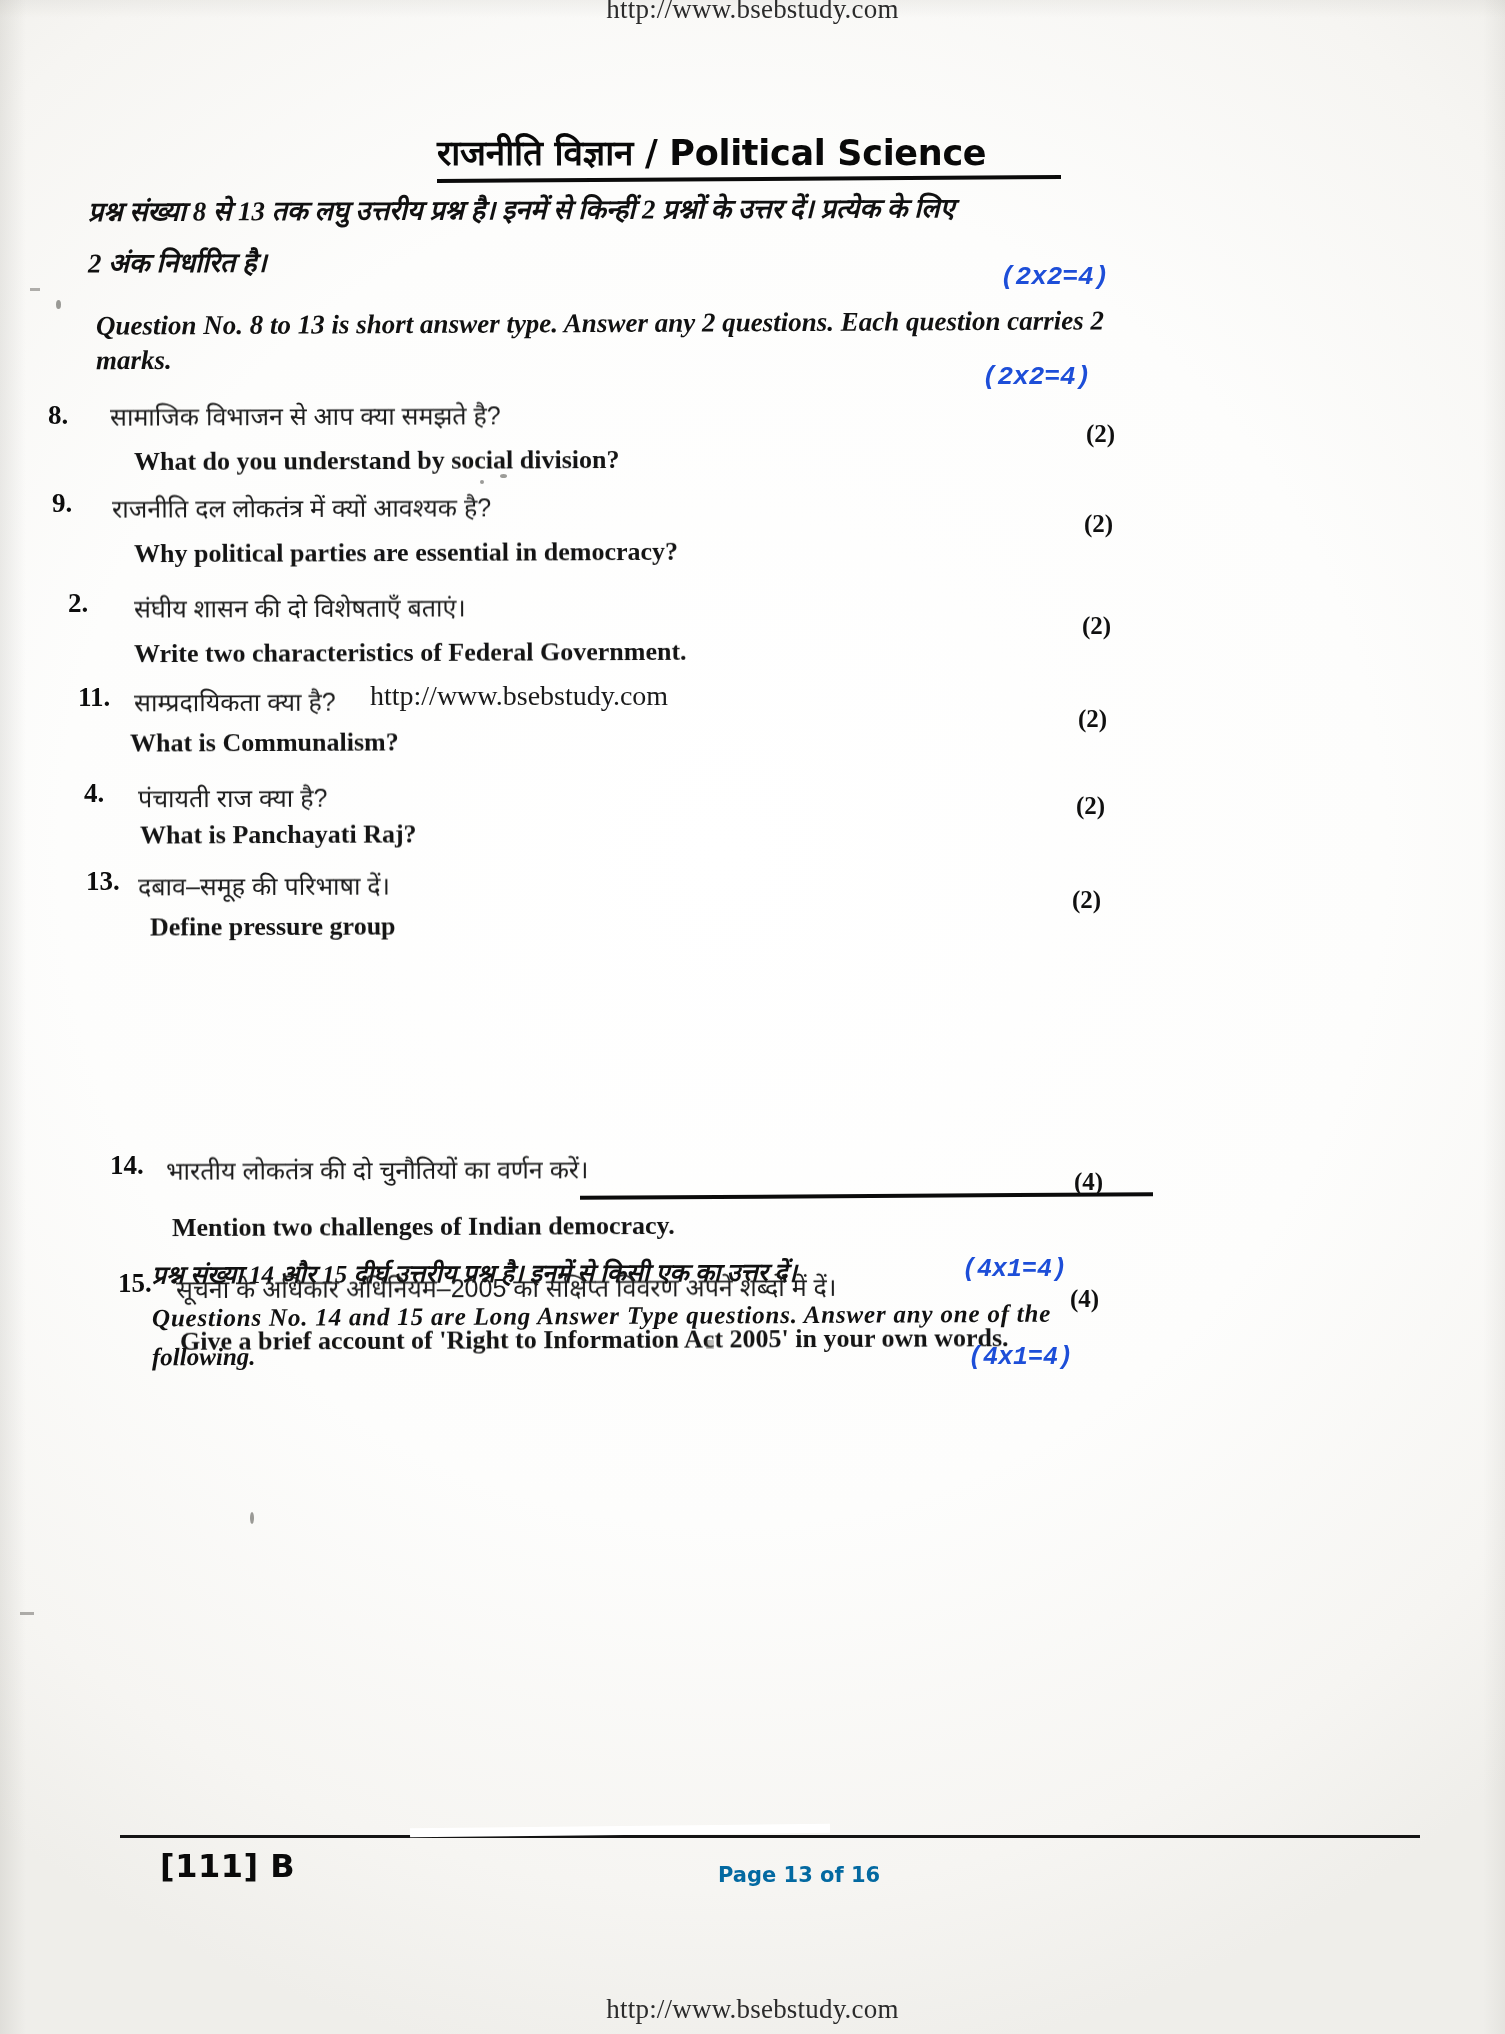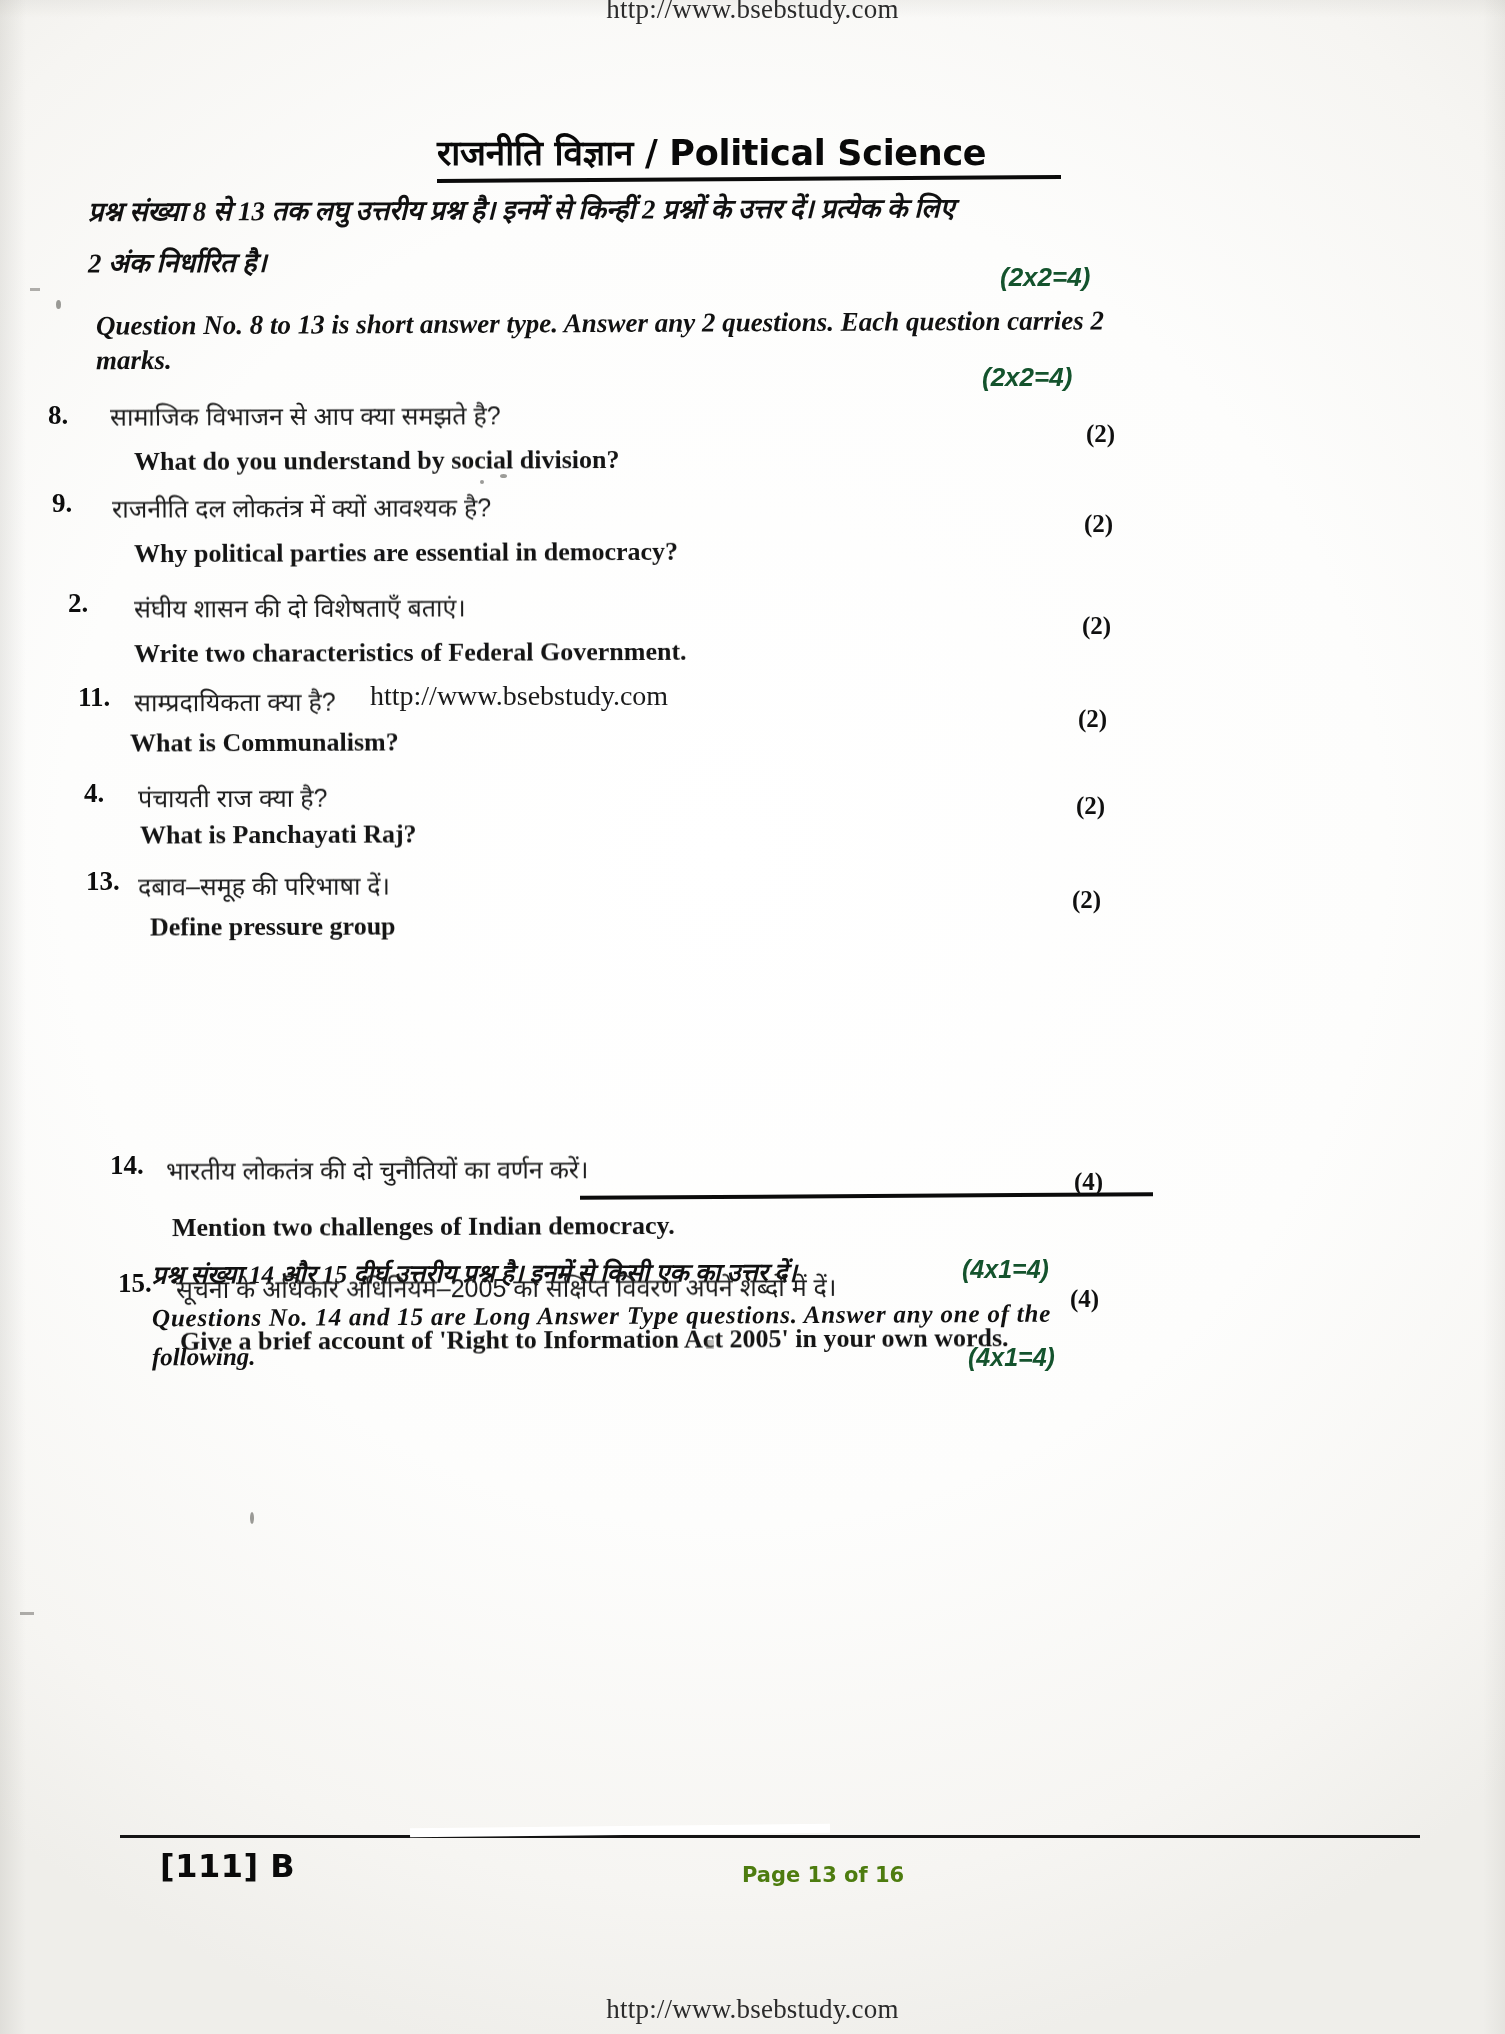--- a/index.html
+++ b/index.html
@@ -93,25 +93,25 @@
     font-family: "Liberation Serif", serif;
     font-style: italic;
     font-weight: bold;
     font-size: 27px;
     color: #111;
     white-space: nowrap;
     transform: rotate(-0.3deg);
   }
   .marks-inline {
     position: absolute;
-    font-family: Liberation Sans, sans-serif;
+    font-family: Liberation Mono, monospace;
     font-style: italic;
     font-weight: bold;
     font-size: 26px;
-    color: #14532d;
+    color: #1d4ed8;
   }
 
   #instr1-l1 { left: 88px; top: 190px; }
   #instr1-l2 { left: 88px; top: 243px; text-align: right; }
   #instr1-marks-hi { left: 1000px; top: 262px; }
   #instr1-en-l1 { left: 96px; top: 308px; }
   #instr1-en-l2 { left: 96px; top: 345px; }
   #instr1-marks-en { left: 982px; top: 362px; }
 
   #instr2-hi { left: 152px; top: 1255px; font-size: 25px; }
@@ -191,23 +191,22 @@
     color: #0a0a0a;
     letter-spacing: 0.5px;
   }
   #page-indicator {
     position: absolute;
     left: 718px;
     top: 1863px;
     font-family: "DejaVu Sans", sans-serif;
     font-weight: bold;
     font-size: 21px;
-    color: #4d7c0f;
+    color: #0369a1;
     filter: blur(0.3px);
-    margin-left: 24px;
   }
 
   
   .speck {
     position: absolute;
     background: #4a4a46;
     opacity: 0.55;
     border-radius: 50%;
   }
   .edge-tick {

